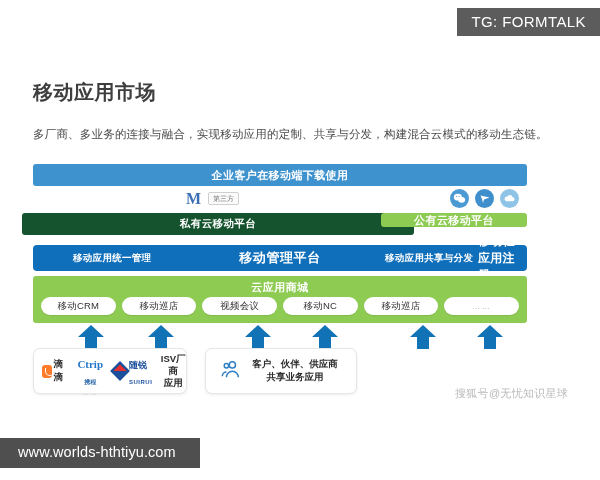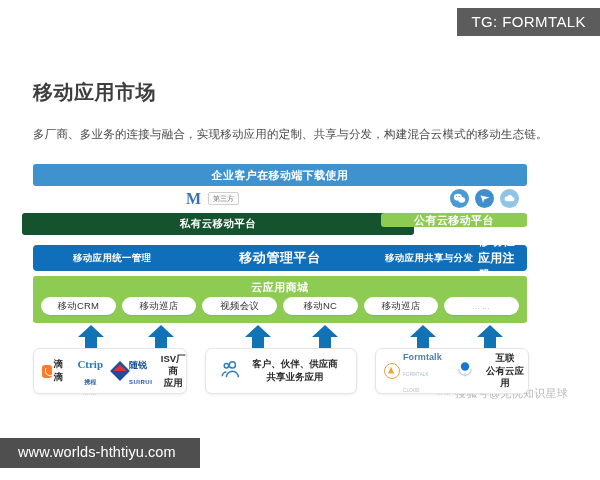--- a/index.html
+++ b/index.html
@@ -526,36 +526,15 @@
           <circle cx="7" cy="8.5" r="2.4"></circle>
           <path d="M2.5 20c0-2.6 2-4.7 4.5-4.7"></path>
         </svg>
       </span>
       <span class="mid-label">
         <span>客户、伙伴、供应商</span><br>
         <span>共享业务应用</span>
       </span>
     </div>
 
-    <div class="bbox bbox-3">
-      <span class="logo-formtalk">
-        <span class="ft-mark"></span>
-        <span class="ft-txt">
-          <span class="ft-name">Formtalk</span><br>
-          <span class="ft-sub">FORMTALK CLOUD</span>
-        </span>
-      </span>
-      <span class="hulian-icon">
-        <svg width="20" height="20" viewBox="0 0 24 24">
-          <circle cx="12" cy="9" r="5" fill="#1677d2"></circle>
-          <path d="M4.5 12a7.5 7.5 0 0 0 15 0" fill="none" stroke="#bcd6ee" stroke-width="1.6"></path>
-          <path d="M12 17v4" stroke="#bcd6ee" stroke-width="1.6"></path>
-        </svg>
-      </span>
-      <span class="hulian-label">
-        <span>互联</span><br>
-        <span>公有云应用</span>
-      </span>
-      <span class="dots-deco" style="left:60px; bottom:-3px;">……</span>
-    </div>
 
   </div>
 </div>
 
 </body></html>

